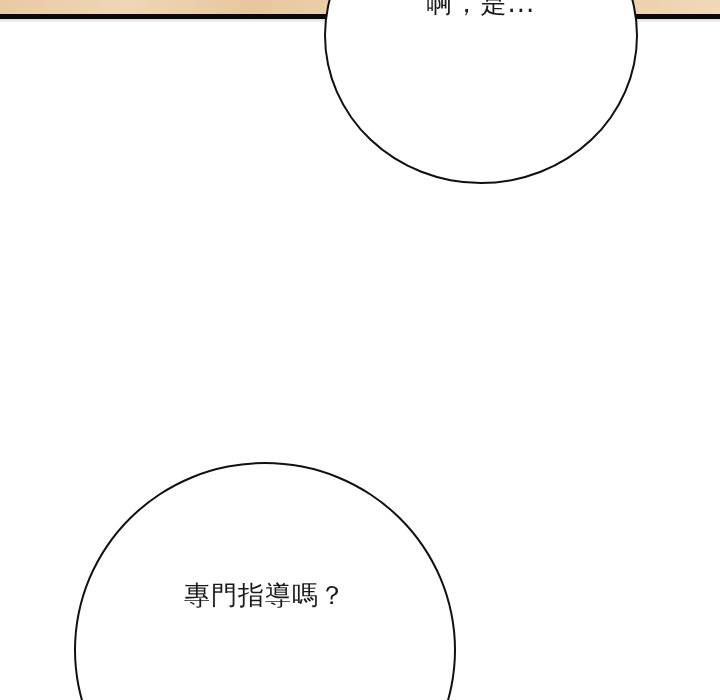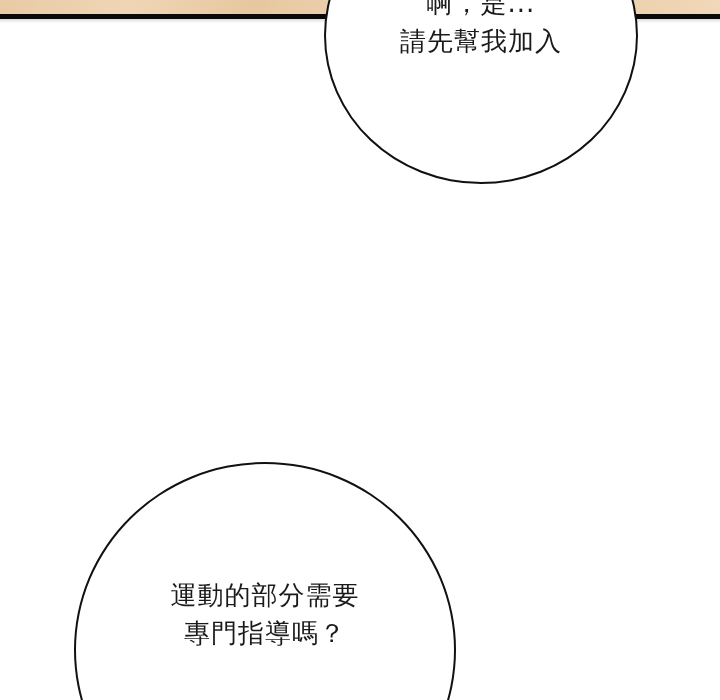--- a/index.html
+++ b/index.html
@@ -81,22 +81,20 @@
 </head>
 <body>
 
 <div class="panel-top"></div>
 <div class="panel-border"></div>
 <div class="panel-shadow"></div>
 
 <div class="bubble bubble-top">
   <div class="bubble-text">
     <span class="line">啊，是...</span>
-    <span class="line">請先幫我加入</span>
   </div>
 </div>
 
 <div class="bubble bubble-bottom">
   <div class="bubble-text">
-    <span class="line">運動的部分需要</span>
     <span class="line">專門指導嗎？</span>
   </div>
 </div>
 
 </body></html>

